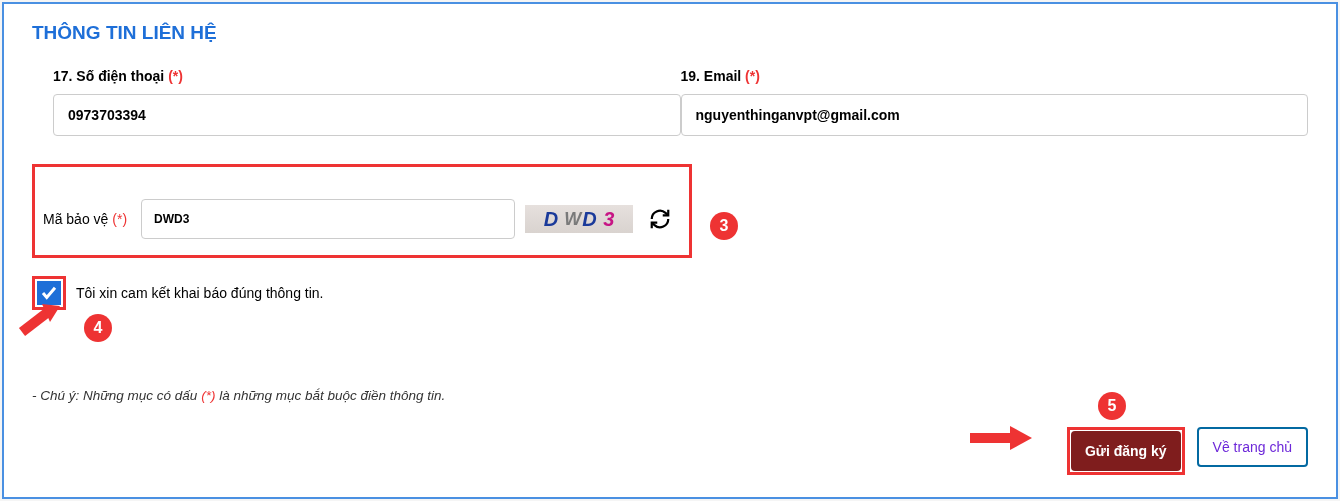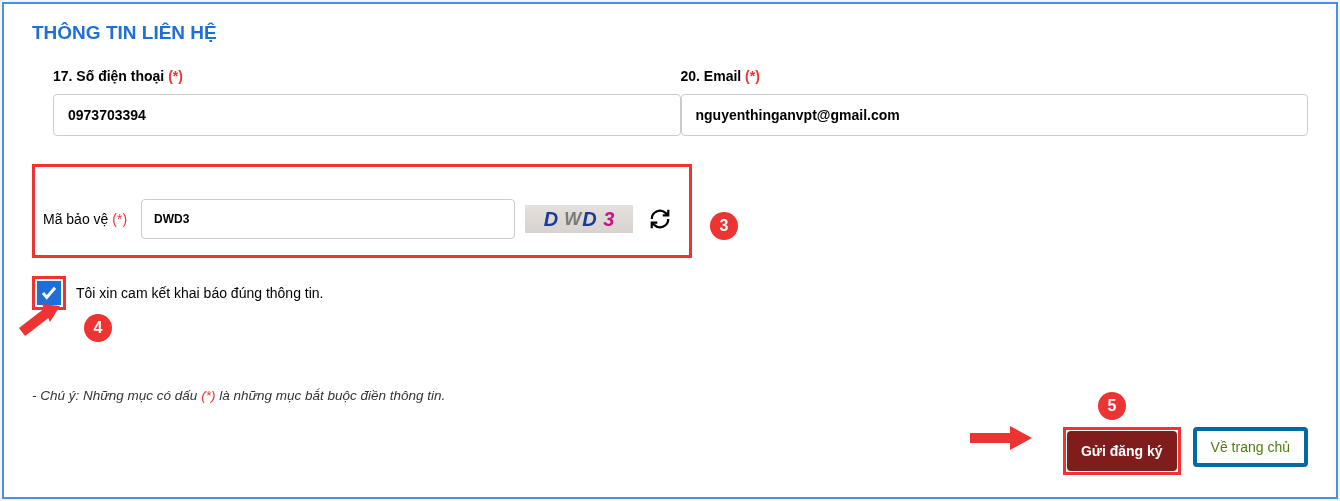--- a/index.html
+++ b/index.html
@@ -142,22 +142,22 @@
       padding: 1px;
     }
     .btn-primary {
       background: #7f1d1d;
       color: #fff;
       border: none;
       font-weight: bold;
     }
     .btn-secondary {
       background: #fff;
-      border: 4px solid #0369a1;
-      color: #4d7c0f;
+      border: 2px solid #0369a1;
+      color: #6d28d9;
     }
     .badge {
       position: absolute;
       width: 28px;
       height: 28px;
       background: #e33;
       color: #fff;
       border-radius: 50%;
       display: flex;
       align-items: center;
@@ -179,21 +179,21 @@
   <div class="row">
     <div class="field">
       <label class="label">
         <span>17. Số điện thoại</span>
         <span class="required">(*)</span>
       </label>
       <input class="input" value="0973703394" style="">
     </div>
     <div class="field">
       <label class="label">
-        <span>20. Email</span>
+        <span>19. Email</span>
         <span class="required">(*)</span>
       </label>
       <input class="input" value="nguyenthinganvpt@gmail.com" style="">
     </div>
   </div>
 
   <div class="captcha-row">
     <span class="captcha-label">
       <span>Mã bảo vệ</span>
       <span class="required">(*)</span>

